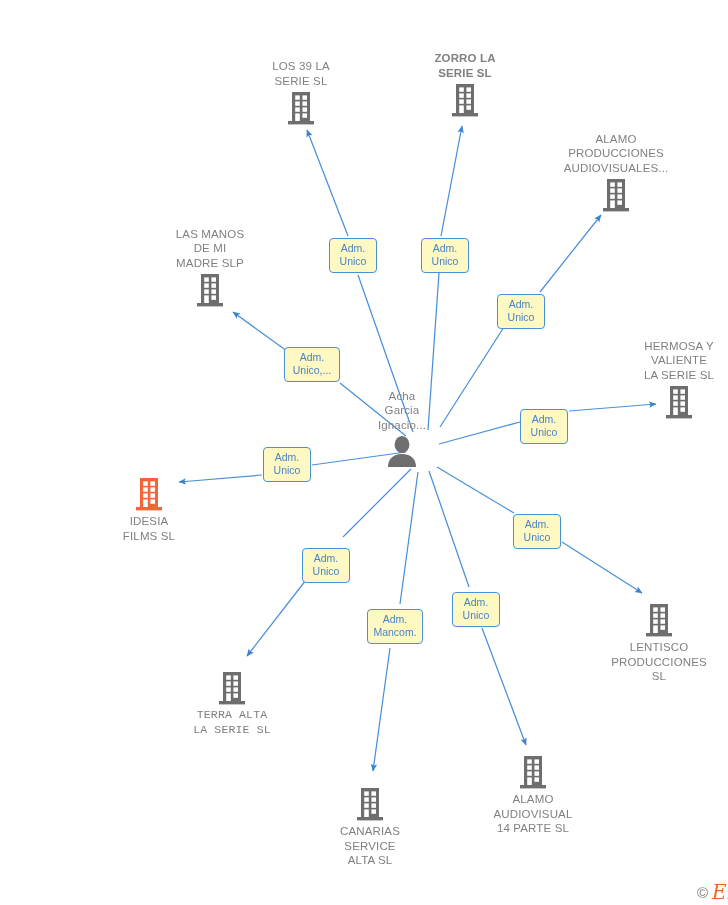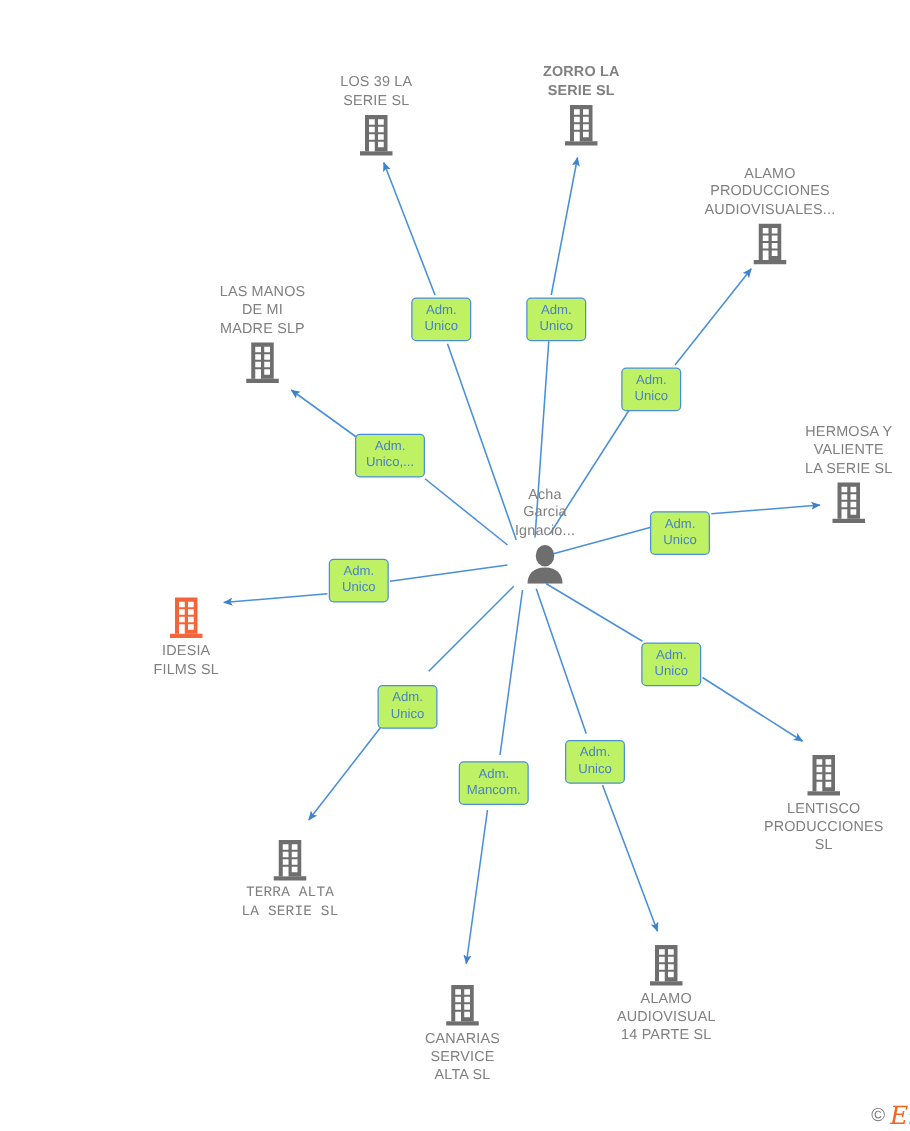--- a/index.html
+++ b/index.html
@@ -49,21 +49,21 @@
     margin-bottom: 3px;
   }
   .icon-company svg, .icon-person svg {
     display: block;
   }
   .edge-label {
     position: absolute;
     box-sizing: border-box;
     border: 1.3px solid #4a90d9;
     border-radius: 4px;
-    background: #bef264;
+    background: #fef9c3;
     color: #4a83c4;
     font-size: 10.5px;
     line-height: 13px;
     text-align: center;
     padding: 3px 5px 4px 5px;
     white-space: pre-line;
     width: 48px;
     margin-left: -24px;
     margin-top: -17px;
   }
@@ -299,21 +299,21 @@
             <rect x="9.2" y="16.4" width="4.6" height="4.4" fill="#ffffff"></rect>
             <rect x="16.4" y="16.4" width="4.6" height="4.4" fill="#ffffff"></rect>
             <rect x="9.2" y="22.4" width="4.6" height="7.6" fill="#ffffff"></rect>
             <rect x="16.4" y="22.4" width="4.6" height="4.4" fill="#ffffff"></rect>
           </svg>
         </div>
         <div class="node-label below">CANARIAS
 SERVICE
 ALTA  SL</div>
       </div>
-      <div class="node" style="left: 388px; top: 388.5px;">
+      <div class="node" style="left: 354px; top: 388.5px;">
         <div class="node-label above">Acha
 Garcia
 Ignacio...</div>
         <div class="icon-person">
           <svg width="34" height="32" viewBox="0 0 34 32">
             <ellipse cx="17" cy="9.5" rx="7.4" ry="8.6" fill="#6e6e6e"></ellipse>
             <path d="M17 19 C26.5 19 31 24.5 31 32 L3 32 C3 24.5 7.5 19 17 19 Z" fill="#6e6e6e"></path>
           </svg>
         </div>
       </div>

